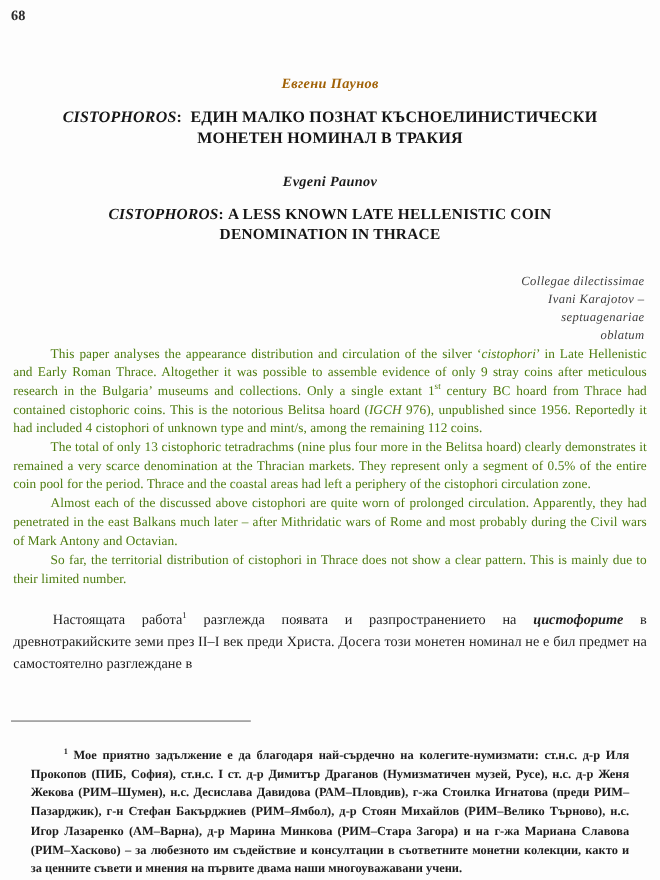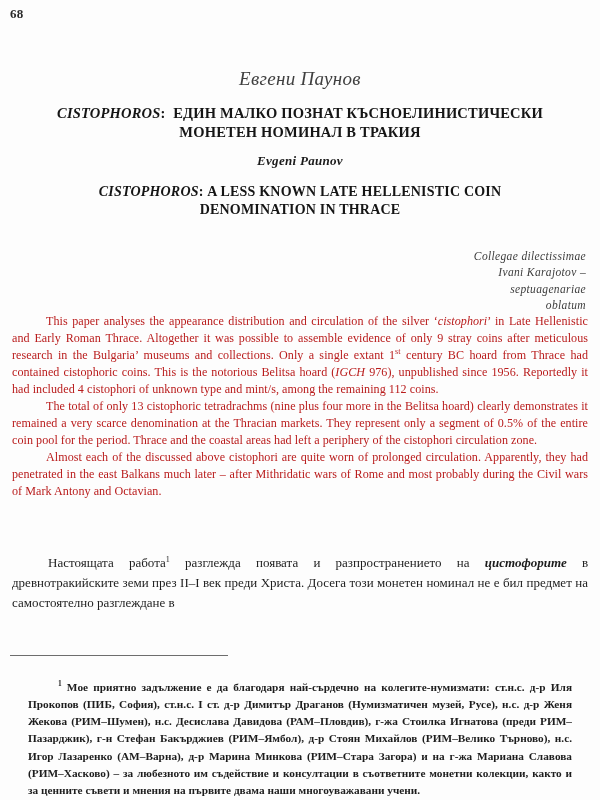--- a/index.html
+++ b/index.html
@@ -36,39 +36,39 @@
 
   
   .titleblock {
     position: absolute;
     top: 68px;
     left: 12px;
     width: 576px;
     text-align: center;
   }
   .author-bg {
-    font-size: 19px;
-    font-weight: normal;
+    font-size: 13px;
+    font-weight: bold;
     font-style: italic;
     letter-spacing: 0.3px;
-    color: #404040;
+    color: #a16207;
   }
   .title-bg {
     margin-top: 14px;
     font-size: 14.5px;
     font-weight: bold;
     line-height: 1.28;
     letter-spacing: 0.2px;
     color: #151515;
   }
   .title-bg .lat {
     font-style: italic;
   }
   .author-en {
-    margin-top: 12px;
+    margin-top: 22px;
     font-size: 13px;
     font-weight: bold;
     font-style: italic;
     letter-spacing: 0.3px;
   }
   .title-en {
     margin-top: 14px;
     font-size: 14px;
     font-weight: bold;
     line-height: 1.3;
@@ -99,21 +99,21 @@
     top: 313px;
     left: 12px;
     width: 576px;
   }
   .abstract p {
     margin: 0;
     text-align: justify;
     text-indent: 34px;
     font-size: 12.1px;
     line-height: 1.41;
-    color: #b91c1c;
+    color: #4d7c0f;
     letter-spacing: 0.05px;
   }
   .abstract i { font-style: italic; }
   .abstract sup {
     font-size: 0.68em;
     vertical-align: super;
     line-height: 0;
   }
 
   
@@ -193,20 +193,21 @@
     <div>Collegae dilectissimae</div>
     <div>Ivani Karajotov –</div>
     <div>septuagenariae</div>
     <div>oblatum</div>
   </div>
 
   <div class="abstract">
     <p><span>This paper analyses the appearance distribution and circulation of the silver ‘</span><i>cistophori</i><span>’ in Late Hellenistic and Early Roman Thrace. Altogether it was possible to assemble evidence of only 9 stray coins after meticulous research in the Bulgaria’ museums and collections. Only a single extant 1</span><sup>st</sup><span> century BC hoard from Thrace had contained cistophoric coins. This is the notorious Belitsa hoard (</span><i>IGCH</i><span> 976), unpublished since 1956. Reportedly it had included 4 cistophori of unknown type and mint/s, among the remaining 112 coins.</span></p>
     <p>The total of only 13 cistophoric tetradrachms (nine plus four more in the Belitsa hoard) clearly demonstrates it remained a very scarce denomination at the Thracian markets. They represent only a segment of 0.5% of the entire coin pool for the period. Thrace and the coastal areas had left a periphery of the cistophori circulation zone.</p>
     <p>Almost each of the discussed above cistophori are quite worn of prolonged circulation. Apparently, they had penetrated in the east Balkans much later – after Mithridatic wars of Rome and most probably during the Civil wars of Mark Antony and Octavian.</p>
+    <p>So far, the territorial distribution of cistophori in Thrace does not show a clear pattern. This is mainly due to their limited number.</p>
   </div>
 
   <div class="body-bg">
     <p><span>Настоящата работа</span><sup>1</sup><span> разглежда появата и разпространението на </span><i>цистофорите</i><span> в древнотракийските земи през II–I век преди Христа. Досега този монетен номинал не е бил предмет на самостоятелно разглеждане в</span></p>
   </div>
 
   <div class="footnote-rule"></div>
 
   <div class="footnote">
     <p><sup>1</sup><span> Мое приятно задължение е да благодаря най-сърдечно на колегите-нумизмати: ст.н.с. д-р Иля Прокопов (ПИБ, София), ст.н.с. I ст. д-р Димитър Драганов (Нумизматичен музей, Русе), н.с. д-р Женя Жекова (РИМ–Шумен), н.с. Десислава Давидова (РАМ–Пловдив), г-жа Стоилка Игнатова (преди РИМ–Пазарджик), г-н Стефан Бакърджиев (РИМ–Ямбол), д-р Стоян Михайлов (РИМ–Велико Търново), н.с. Игор Лазаренко (АМ–Варна), д-р Марина Минкова (РИМ–Стара Загора) и на г-жа Мариана Славова (РИМ–Хасково) – за любезното им съдействие и консултации в съответните монетни колекции, както и за ценните съвети и мнения на първите двама наши многоуважавани учени.</span></p>

